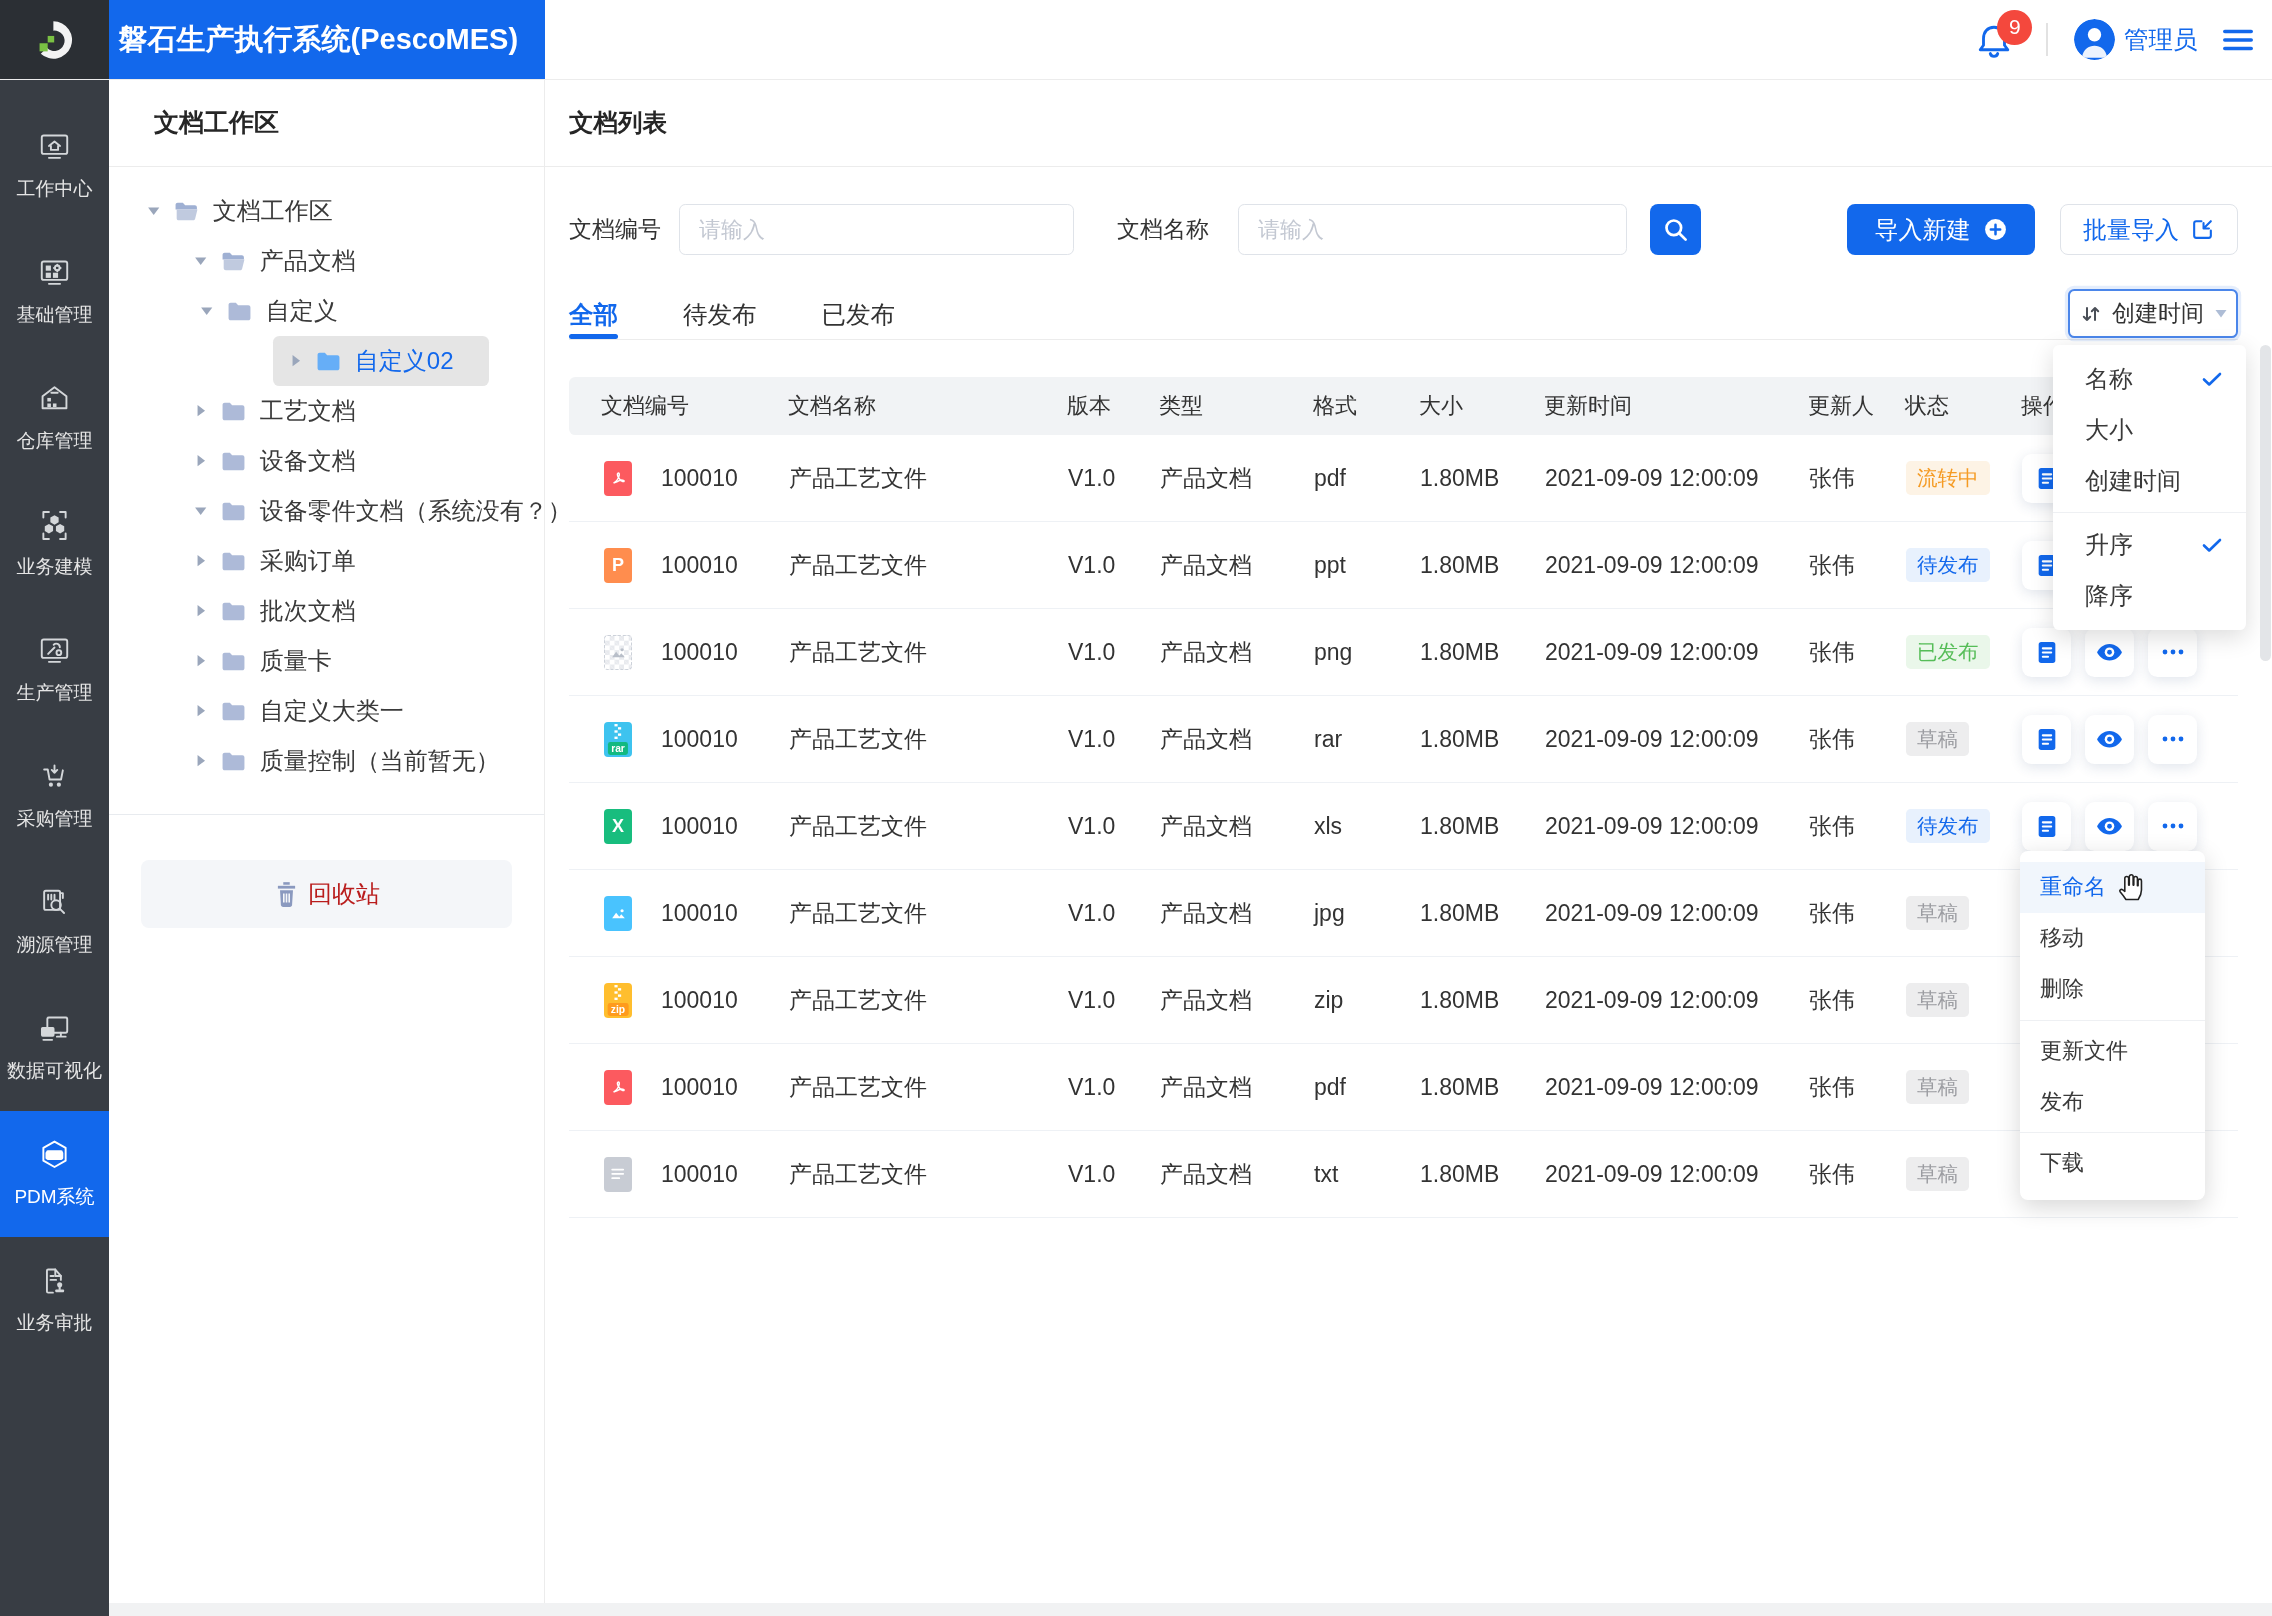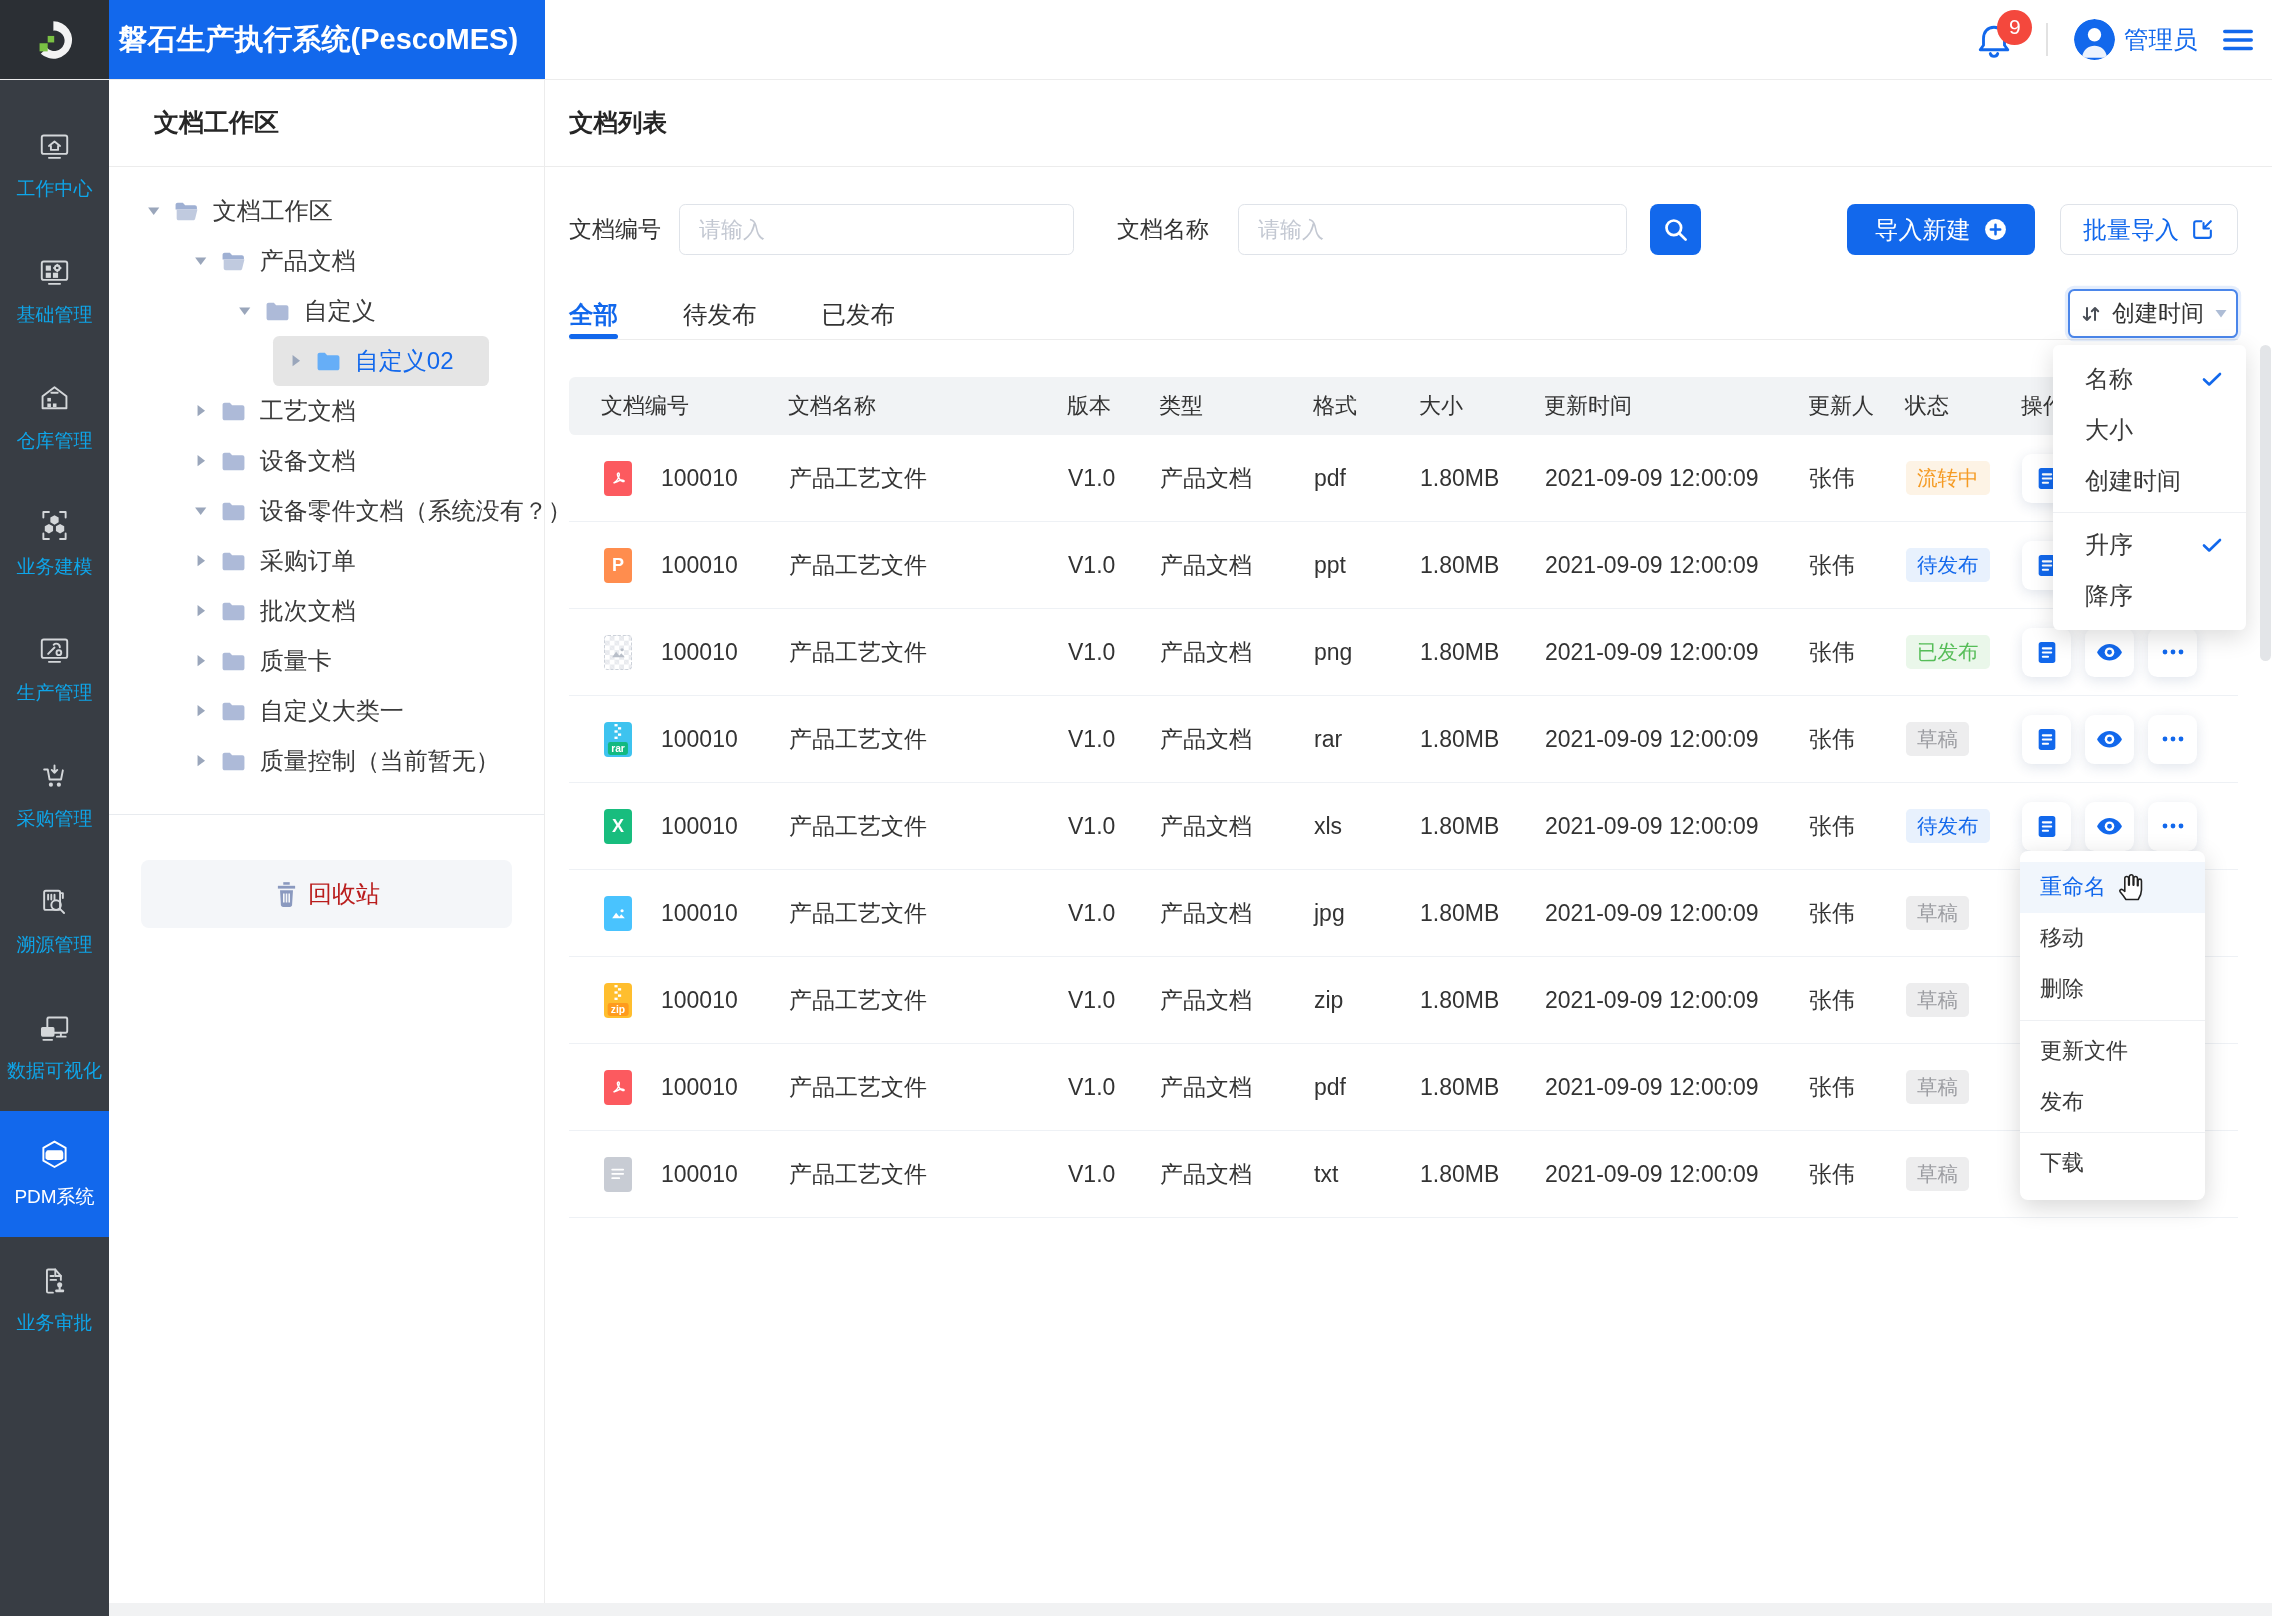--- a/index.html
+++ b/index.html
@@ -14,21 +14,21 @@
   .topbar-right{position:absolute;right:20.5px;top:0;height:79px;display:flex;align-items:center;}
   .bell-wrap{position:relative;margin-right:34px;}
   .badge{position:absolute;top:-11px;right:-20.5px;min-width:35px;height:35px;border-radius:17.4px;background:#f4483d;
          color:#fff;font-size:21px;display:flex;align-items:center;justify-content:center;}
   .tb-divider{width:1.6px;height:33px;background:#e2e2e2;margin-right:26px;}
   .avatar{width:41px;height:41px;border-radius:50%;overflow:hidden;margin-right:9.5px;}
   .user-name{color:#1268ec;font-size:24.5px;margin-right:25px;}
   
   .rail{position:absolute;left:0;top:79px;bottom:0;width:109px;background:#383d44;padding-top:24px;box-sizing:border-box;z-index:6;}
   .rail-item{height:126px;display:flex;flex-direction:column;align-items:center;justify-content:center;gap:10.3px;
-             color:#0ea5e9;font-size:19px;cursor:pointer;}
+             color:#e5e5e5;font-size:19px;cursor:pointer;}
   .rail-item.active{background:#1268ec;color:#fff;}
   .rail-ico{width:35px;height:35px;color:#d4d7da;}
   .rail-item.active .rail-ico{color:#fff;}
   .rail-label{letter-spacing:0px;}
   
   .tree-panel{position:absolute;left:109px;top:79px;bottom:12.6px;width:436px;background:#fff;border-right:1.6px solid #ececec;box-sizing:border-box;z-index:4;}
   .tree-header{height:87px;border-bottom:1.6px solid #ececec;display:flex;align-items:center;padding-left:45px;
                font-size:25px;font-weight:600;color:#262626;}
   .tree-body{padding-top:19px;}
   .tree-node{height:50px;display:flex;align-items:center;box-sizing:border-box;cursor:pointer;}
@@ -291,21 +291,21 @@
           </span>
       <span class="tree-folder">
             <svg width="25" height="21" viewBox="0 0 24 20">
               <path d="M1.5 3.5c0-1.1.9-2 2-2h5l2.2 2.6h9.3c1.1 0 2 .9 2 2V8H1.5z" fill="#9fb0d3"></path>
               <path d="M2.6 8h19.9l-2.3 9.2c-.2.8-1 1.3-1.9 1.3H4.6c-1.1 0-2-.9-2-1.9z" fill="#c0cadf"></path>
             </svg>
           </span>
       <span class="tree-label">产品文档</span>
     </div>
   </div>
-      <div class="tree-node" style="padding-left: 113px;">
+      <div class="tree-node" style="padding-left: 75px;">
     <div class="tree-chip">
       <span class="tree-caret">
             <svg width="17.4" height="17.4" viewBox="0 0 14 14">
               <path d="M2.5 4.5h9L7 10.5z" fill="#9aa6bb"></path>
             </svg>
           </span>
       <span class="tree-folder">
             <svg width="25" height="21" viewBox="0 0 24 20">
               <path d="M1.5 3.5c0-1.1.9-2 2-2h5l2.2 2.6h9.8c1.1 0 2 .9 2 2v10.4c0 1.1-.9 2-2 2h-17c-1.1 0-2-.9-2-2z" fill="#adbad8"></path>
             </svg>

